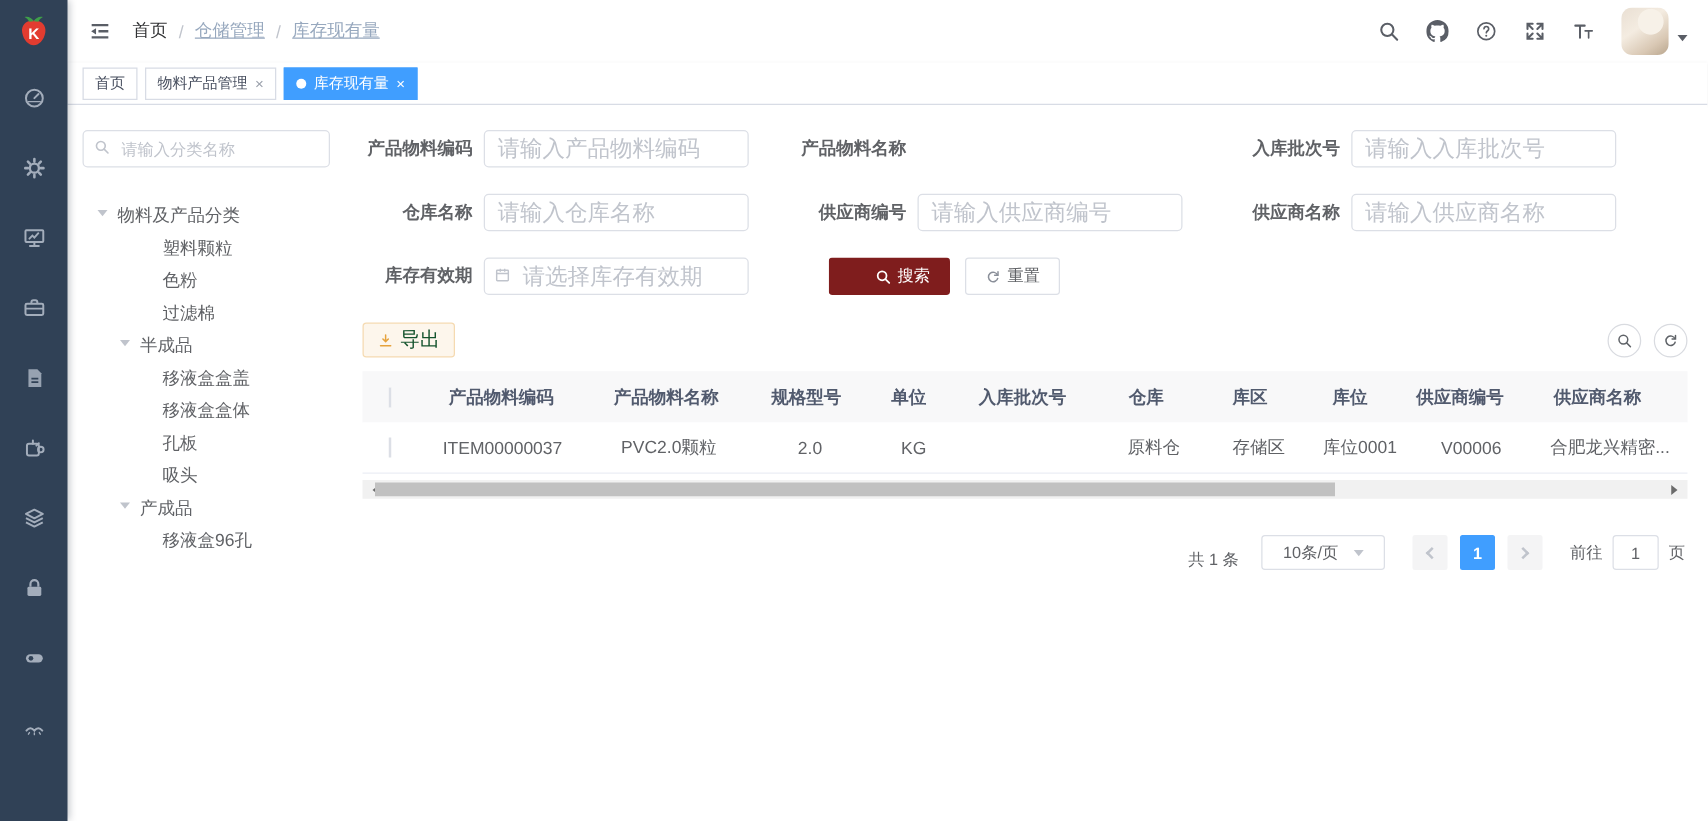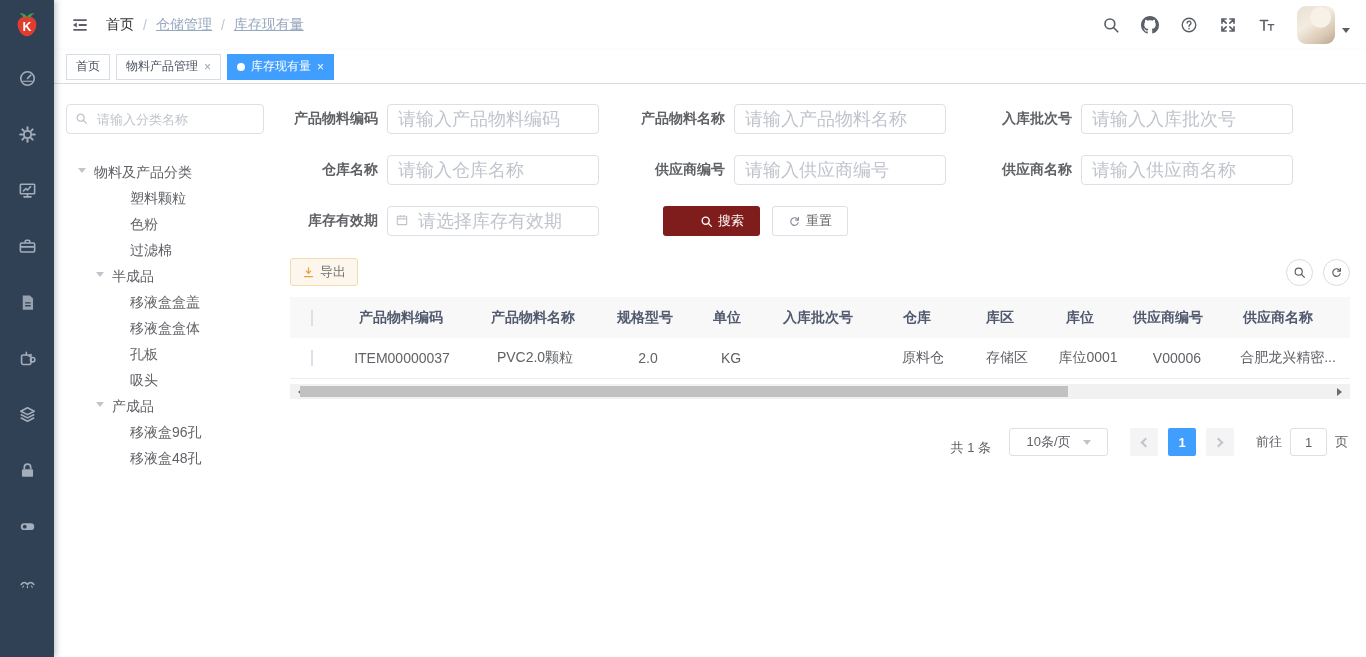--- a/index.html
+++ b/index.html
@@ -66,21 +66,21 @@
   .f-input::placeholder { color:#c0c4cc; }
   .date-wrap { position:relative; }
   .date-wrap .f-input { padding-left:30px; }
   .date-wrap .cal { position:absolute; left:8px; top:7px; color:#c0c4cc; }
   .btn { display:inline-flex; align-items:center; gap:5px; height:30px; padding:0 15px; border-radius:3px; font-size:13px; cursor:pointer; border:1px solid transparent; }
   .btn-primary { background:#7f1d1d; color:#fff; margin-left:26px;padding-left:36px; }
   .btn-plain { background:#fff; color:#606266; border-color:#dcdfe6; margin-left:12px;text-align:center; }
 
   
   .toolbar { display:flex; align-items:center; margin-top:1px; }
-  .btn-export { display:inline-flex; align-items:center; gap:5px; height:28px; padding:0 11px; font-size:13px; color:#737373; background:#fdf6ec; border:1px solid #f5dab1; border-radius:3px; cursor:pointer; }
+  .btn-export { display:inline-flex; align-items:center; gap:5px; height:28px; padding:0 11px; font-size:16px; color:#14532d; background:#fdf6ec; border:1px solid #f5dab1; border-radius:3px; cursor:pointer; }
   .tool-right { margin-left:auto; display:flex; gap:10px; }
   .circle-btn { width:27px; height:27px; border-radius:50%; border:1px solid #d9dbe0; background:#fff; display:flex; align-items:center; justify-content:center; color:#5f6368; cursor:pointer; }
 
   
   .table { margin-top:11px; font-size:14px; }
   .t-head { display:flex; align-items:center; height:41px; background:#f8f8f9; color:#515a6e; font-weight:bold; }
   .t-row { display:flex; align-items:center; height:41px; background:#fff; border-bottom:1px solid #ebeef5; color:#606266;justify-content:space-between; }
   .tc { text-align:center; flex-shrink:0; overflow:hidden; text-overflow:ellipsis; white-space:nowrap; }
   .c0{width:44px;} .c1{width:134px;} .c2{width:130px;} .c3{width:94px;} .c4{width:70px;}
   .c5{width:112px;} .c6{width:86px;} .c7{width:80px;} .c8{width:80px;} .c9{width:96px;} .c10{width:124px;}
@@ -301,37 +301,33 @@
           <div class="tree-node lv2">
               <span>吸头</span>
             </div>
           <div class="tree-node lv1">
               <span class="tw"></span>
               <span>产成品</span>
             </div>
           <div class="tree-node lv2">
               <span>移液盒96孔</span>
             </div>
-          <div class="tree-node lv2">
-              <span>移液盒48孔</span>
-            </div>
         </div>
       </aside>
 
       <section class="panel">
 
         <form class="filter-form">
           <div class="f-row">
             <div class="f-group">
               <label class="f-label">产品物料编码</label>
               <input class="f-input" type="text" placeholder="请输入产品物料编码" style="">
             </div>
             <div class="f-group">
               <label class="f-label">产品物料名称</label>
-              <input class="f-input" type="text" placeholder="请输入产品物料名称" style="">
             </div>
             <div class="f-group">
               <label class="f-label">入库批次号</label>
               <input class="f-input" type="text" placeholder="请输入入库批次号" style="">
             </div>
           </div>
           <div class="f-row">
             <div class="f-group">
               <label class="f-label">仓库名称</label>
               <input class="f-input" type="text" placeholder="请输入仓库名称" style="">

